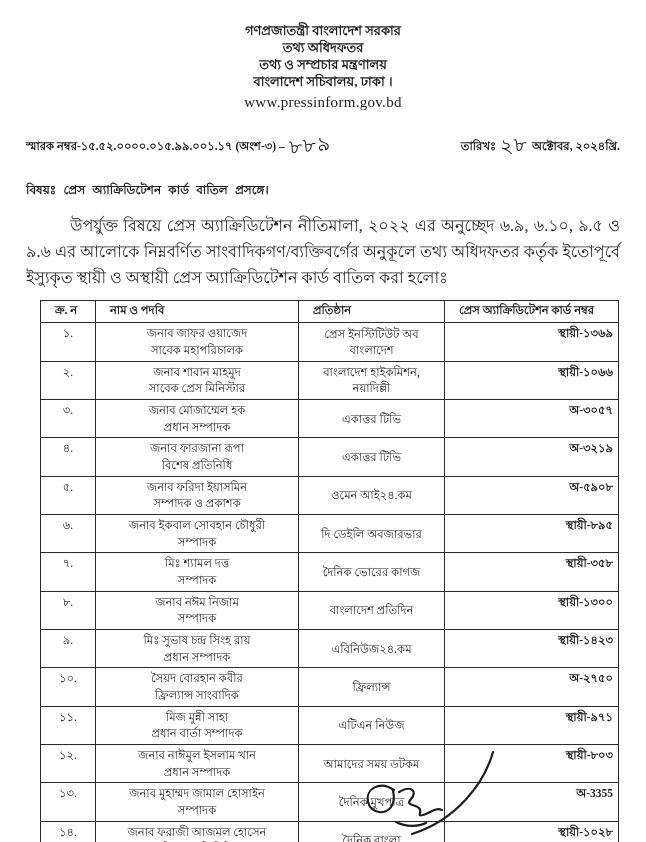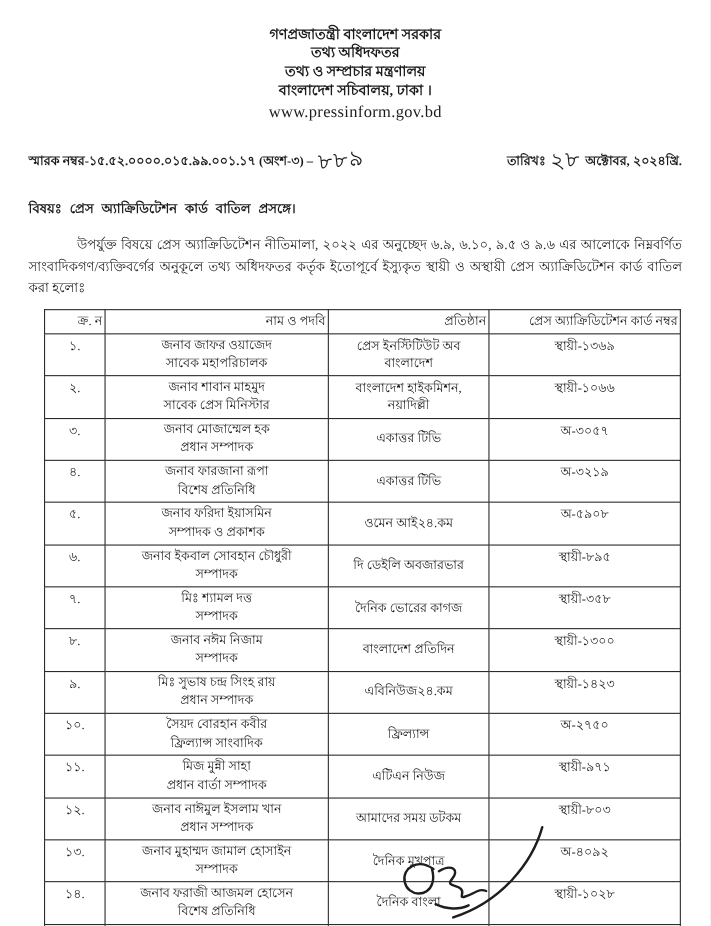--- a/index.html
+++ b/index.html
@@ -27,45 +27,45 @@
     transform:rotate(-6deg) translateY(2px);
     letter-spacing:1px;
     font-family:"DejaVu Sans",sans-serif;
   }
   .memo-left .handwritten{margin-left:4px;}
   .date-right .handwritten{margin:0 4px;}
   
   .subject{margin:20px 26px 0 26px;font-size:12px;font-weight:bold;font-family:Liberation Mono, monospace;}
   
   .body-para{
-    margin:12px 26px 0 26px;font-size:12px;line-height:1.6;
+    margin:12px 26px 0 26px;font-size:16px;line-height:1.6;
     text-align:justify;text-indent:44px;
   }
   
   table.cancel-table{
     border-collapse:collapse;
     margin:10px 0 0 40px;
     width:578px;
     table-layout:fixed;
     font-size:11.5px;
   }
   .cancel-table th,.cancel-table td{
     border:1.4px solid #2b2b2b;
     padding:2px 5px;
     vertical-align:top;
   }
   .cancel-table th{
-    font-weight:normal;text-align:right;height:17px;padding:1px 2px;
+    font-weight:bold;text-align:left;height:17px;padding:1px 14px;
     vertical-align:middle;
   }
   .cancel-table td{height:32px;}
   td.sl{text-align:center;}
   td.name{text-align:center;line-height:1.45;}
   td.org{text-align:center;vertical-align:middle;line-height:1.4;margin-left:16px;}
-  td.card{text-align:center;}
+  td.card{text-align:right;font-weight:bold;}
   
   .signature-svg{position:absolute;left:352px;top:744px;}
 </style>
 </head>
 <body>
 
 <div class="page">
 
   <div class="letterhead">
     <div class="gov-line">গণপ্রজাতন্ত্রী বাংলাদেশ সরকার</div>
@@ -212,21 +212,21 @@
           <td class="org">আমাদের সময় ডটকম</td>
           <td class="card">স্থায়ী-৮০৩</td>
         </tr>
         <tr>
           <td class="sl">১৩.</td>
           <td class="name">
             <div>জনাব মুহাম্মদ জামাল হোসাইন</div>
             <div>সম্পাদক</div>
           </td>
           <td class="org">দৈনিক মুখপাত্র</td>
-          <td class="card">অ-৪০৯২</td>
+          <td class="card">অ-3355</td>
         </tr>
         <tr>
           <td class="sl">১৪.</td>
           <td class="name">
             <div>জনাব ফরাজী আজমল হোসেন</div>
             <div>বিশেষ প্রতিনিধি</div>
           </td>
           <td class="org">দৈনিক বাংলা</td>
           <td class="card">স্থায়ী-১০২৮</td>
         </tr>

